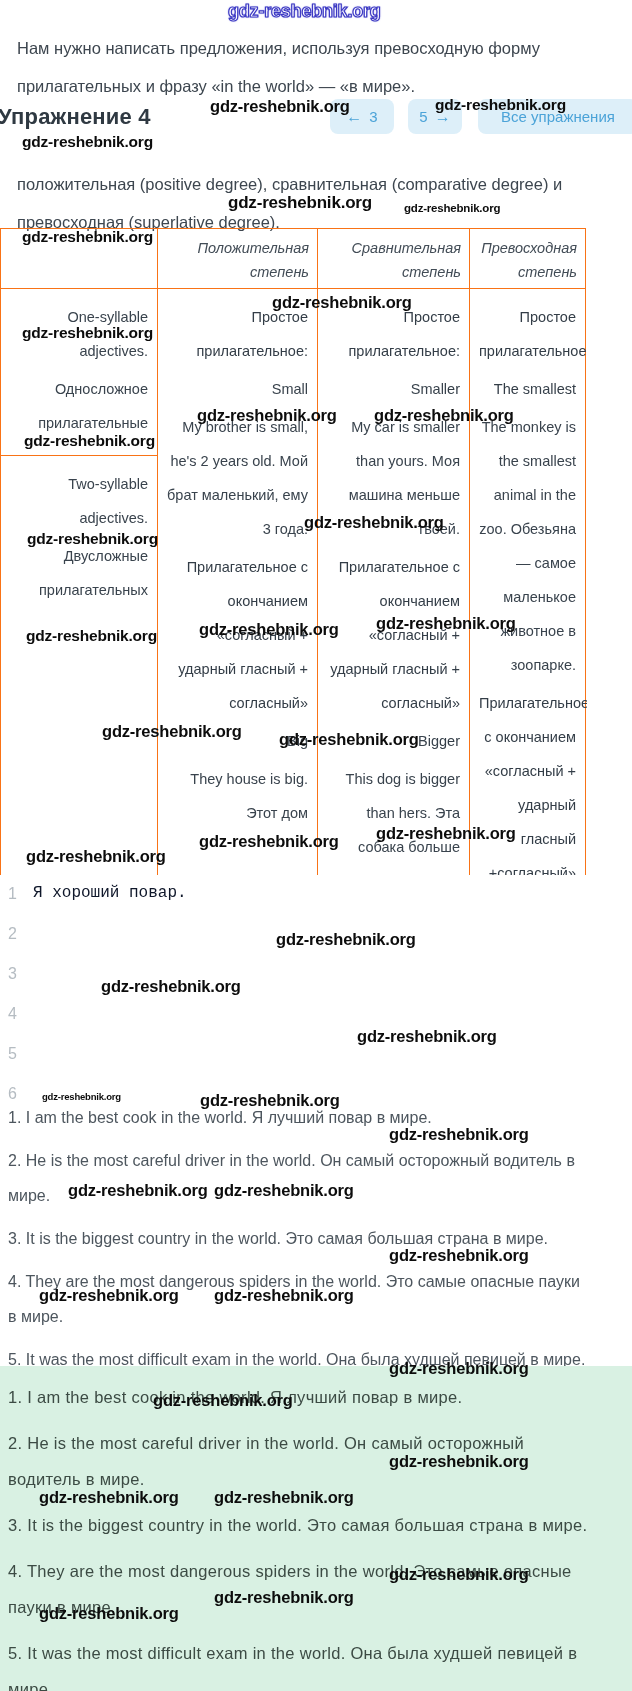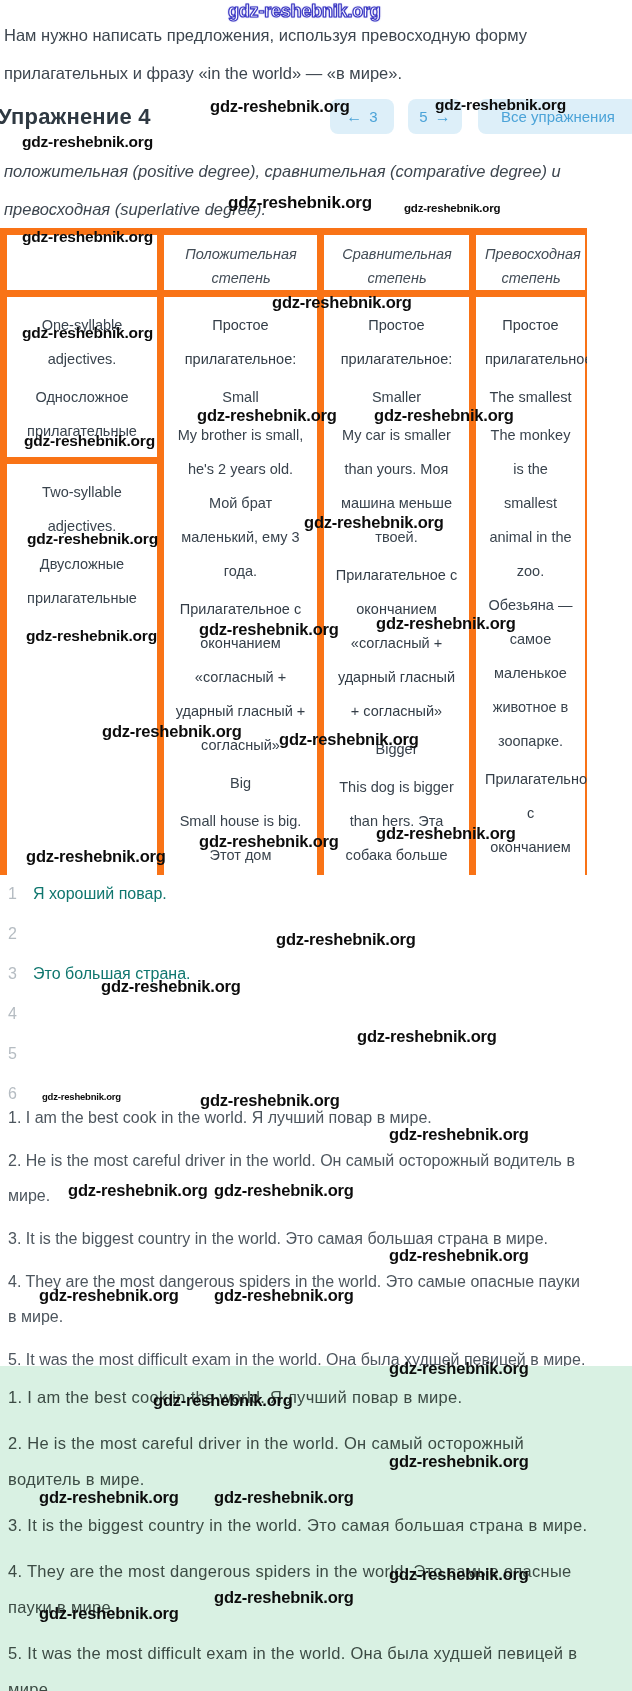--- a/index.html
+++ b/index.html
@@ -18,25 +18,25 @@
     font-weight:600;letter-spacing:-0.2px;line-height:1;text-align:right;
   }
   .wm.purple{
     color:#ffffff;font-weight:800;
     -webkit-text-stroke:1.2px #3d3ac4;
     text-shadow:0 0 1px #3d3ac4, 0 0 2px #6b68d8;
   }
 
   
   .intro{
-    position:absolute;left:2px;width:590px;margin:2px;
+    position:absolute;left:2px;width:590px;margin:15px;
     font-size:16.5px;line-height:38px;color:#3d464f;
   }
   #intro1{top:14px;}
-  #intro2{top:150px;font-style:italic;}
+  #intro2{top:150px;}
 
   
   #exercise-title{
     position:absolute;left:-2px;top:104px;margin:0;
     font-size:22px;font-weight:700;color:#2f3942;letter-spacing:0.2px;
   }
   .nav-btn{
     position:absolute;top:99px;height:35px;border:none;border-radius:8px;
     background:#ddeff9;color:#4ba3d8;font-size:15px;
     font-family:"Liberation Sans", sans-serif;
@@ -45,37 +45,37 @@
   }
   #btn-prev{left:330px;width:64px;}
   #btn-next{left:408px;width:54px;}
   #btn-all{left:478px;width:160px;}
   .arrow{font-size:16px;line-height:1;}
 
   
   #table-wrap{position:absolute;top:228px;left:0;width:587px;height:647px;overflow:hidden;}
   table{border-collapse:collapse;width:585px;table-layout:fixed;}
   th,td{
-    border:7px solid #f97316;vertical-align:top;text-align:center;
+    border:1px solid #f97316;vertical-align:top;text-align:right;
     font-weight:400;color:#39434d;
   }
   th{
     font-style:italic;font-size:14.5px;line-height:24px;
     height:60px;padding:7px 8px 0 9px;box-sizing:border-box;color:#424c56;
   }
   td{font-size:14.5px;line-height:34px;padding:11px 9px 0 9px;}
   td.c0a{height:167px;box-sizing:border-box;}
   .cell-p{margin:0 0 4px 0;}
   .cell-p .b{font-weight:400;color:#333d47;}
 
   
   #tasks{position:absolute;top:876px;left:8px;width:600px;}
   .task{display:flex;line-height:35px;margin-bottom:5px;font-size:16px;}
   .task-num{color:#b5bcc2;width:25px;flex:none;}
-  .task-text{color:#0f766e;}
+  .task-text{color:#0f172a;font-family:Liberation Mono, monospace;}
 
   
   #answers{position:absolute;top:1100px;left:8px;width:584px;}
   .ans{font-size:16px;line-height:35px;color:#4d565e;margin:0 0 8px 0;}
 
   
   #solution{
     position:absolute;top:1366px;left:0;width:632px;height:325px;
     background:#d9f1e3;box-sizing:border-box;padding:13px 20px 0 8px;
     overflow:hidden;
@@ -175,58 +175,57 @@
           <td class="c0a">
               <div class="cell-p"><span>One-syllable adjectives.</span></div>
               <div class="cell-p"><span>Односложное прилагательные</span></div>
             </td>
           <td rowspan="2">
               <div class="cell-p"><span class="b">Простое прилагательное:</span></div>
               <div class="cell-p"><span>Small</span></div>
               <div class="cell-p"><span>My brother is small, he's 2 years old. Мой брат маленький, ему 3 года.</span></div>
               <div class="cell-p"><span class="b">Прилагательное с окончанием «согласный + ударный гласный + согласный»</span></div>
               <div class="cell-p"><span>Big</span></div>
-              <div class="cell-p"><span>Small house is big. Этот дом</span></div>
+              <div class="cell-p"><span>They house is big. Этот дом</span></div>
             </td>
           <td rowspan="2">
               <div class="cell-p"><span class="b">Простое прилагательное:</span></div>
               <div class="cell-p"><span>Small</span><span class="b">er</span></div>
               <div class="cell-p"><span>My car is smaller than yours. Моя машина меньше твоей.</span></div>
               <div class="cell-p"><span class="b">Прилагательное с окончанием «согласный + ударный гласный + согласный»</span></div>
               <div class="cell-p"><span>Big</span><span class="b">ger</span></div>
               <div class="cell-p"><span>This dog is bigger than hers. Эта собака больше</span></div>
             </td>
           <td rowspan="2">
               <div class="cell-p"><span class="b">Простое прилагательное:</span></div>
               <div class="cell-p"><span class="b">The </span><span>small</span><span class="b">est</span></div>
               <div class="cell-p"><span>The monkey is the smallest animal in the zoo. Обезьяна — самое маленькое животное в зоопарке.</span></div>
               <div class="cell-p"><span class="b">Прилагательное с окончанием «согласный + ударный гласный +согласный»</span></div>
             </td>
         </tr>
         <tr>
           <td>
               <div class="cell-p"><span>Two-syllable adjectives.</span></div>
-              <div class="cell-p"><span>Двусложные прилагательные</span></div>
+              <div class="cell-p"><span>Двусложные прилагательных</span></div>
             </td>
         </tr>
       </tbody>
     </table>
   </div>
 
   <div id="tasks">
       <div class="task">
         <span class="task-num">1</span>
         <span class="task-text">Я хороший повар.</span>
       </div>
       <div class="task">
         <span class="task-num">2</span>
       </div>
       <div class="task">
         <span class="task-num">3</span>
-        <span class="task-text">Это большая страна.</span>
       </div>
       <div class="task">
         <span class="task-num">4</span>
       </div>
       <div class="task">
         <span class="task-num">5</span>
       </div>
       <div class="task">
         <span class="task-num">6</span>
       </div>

